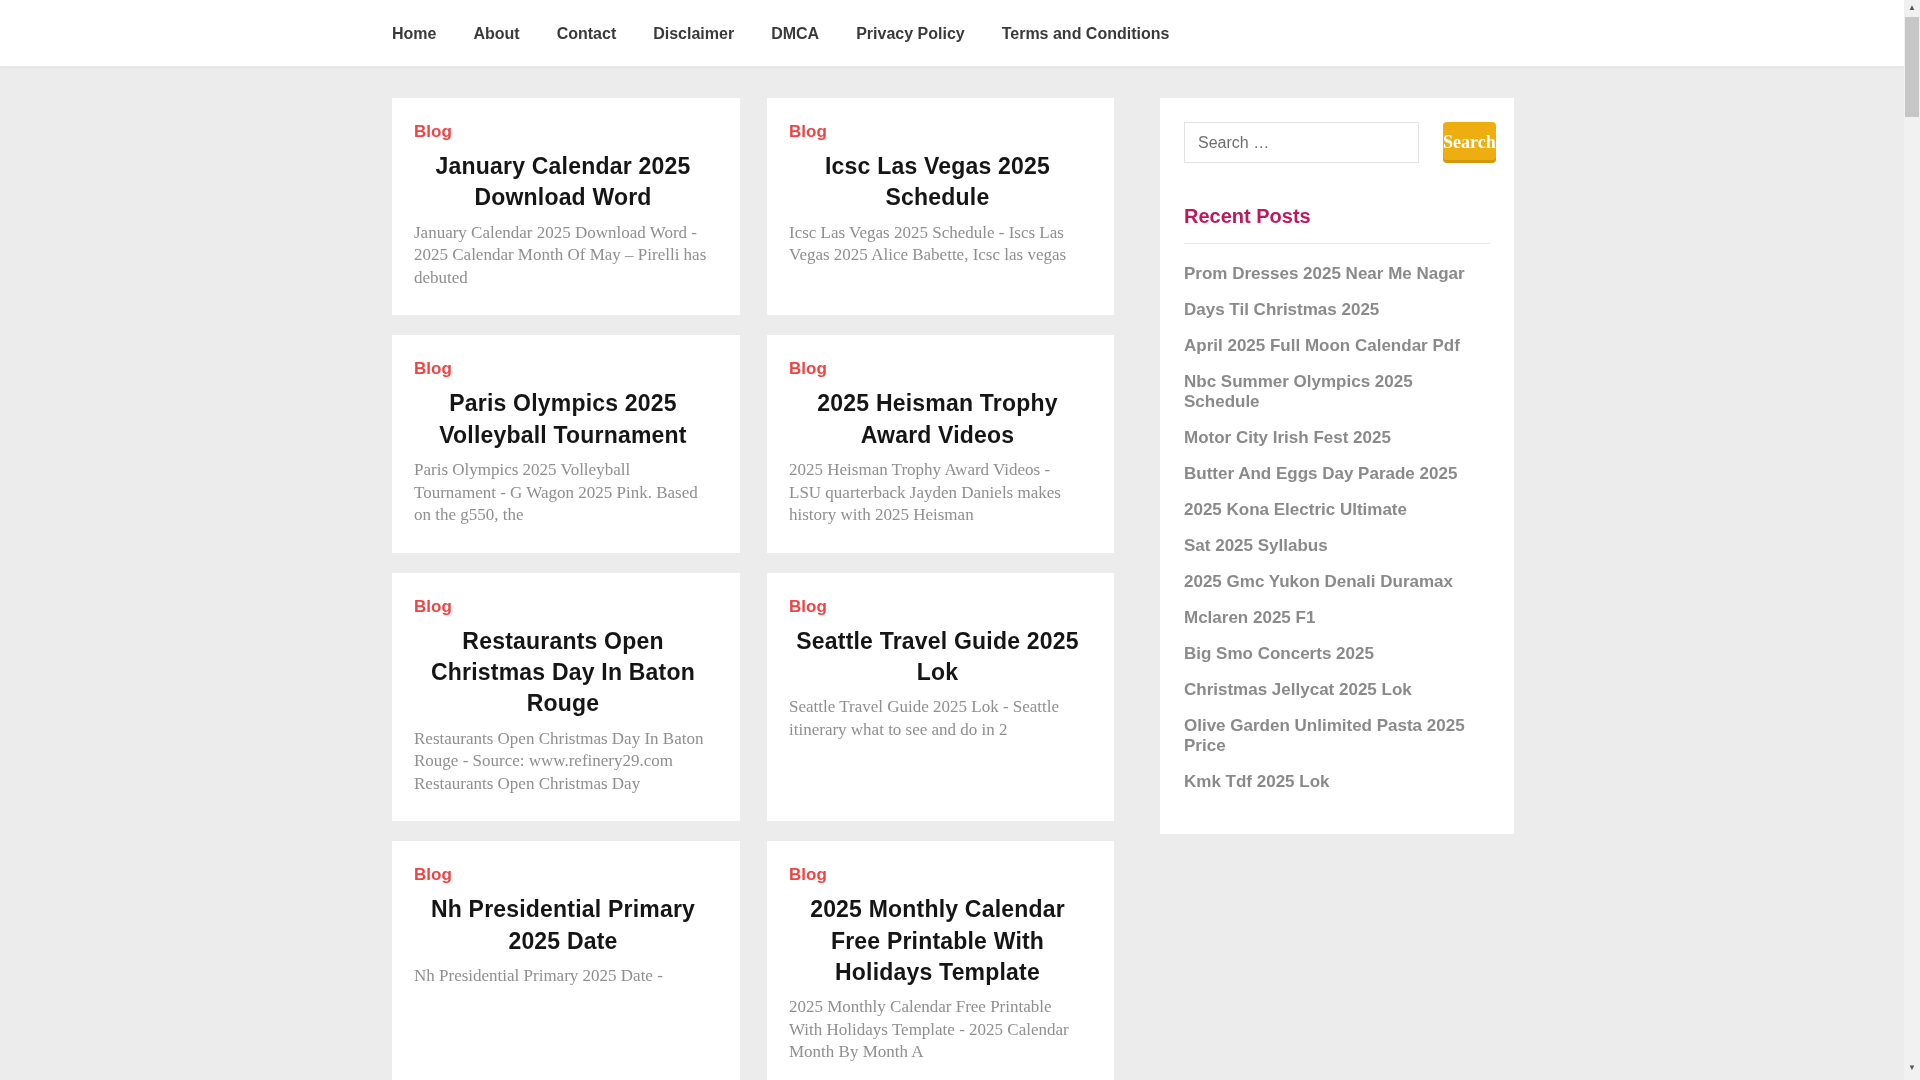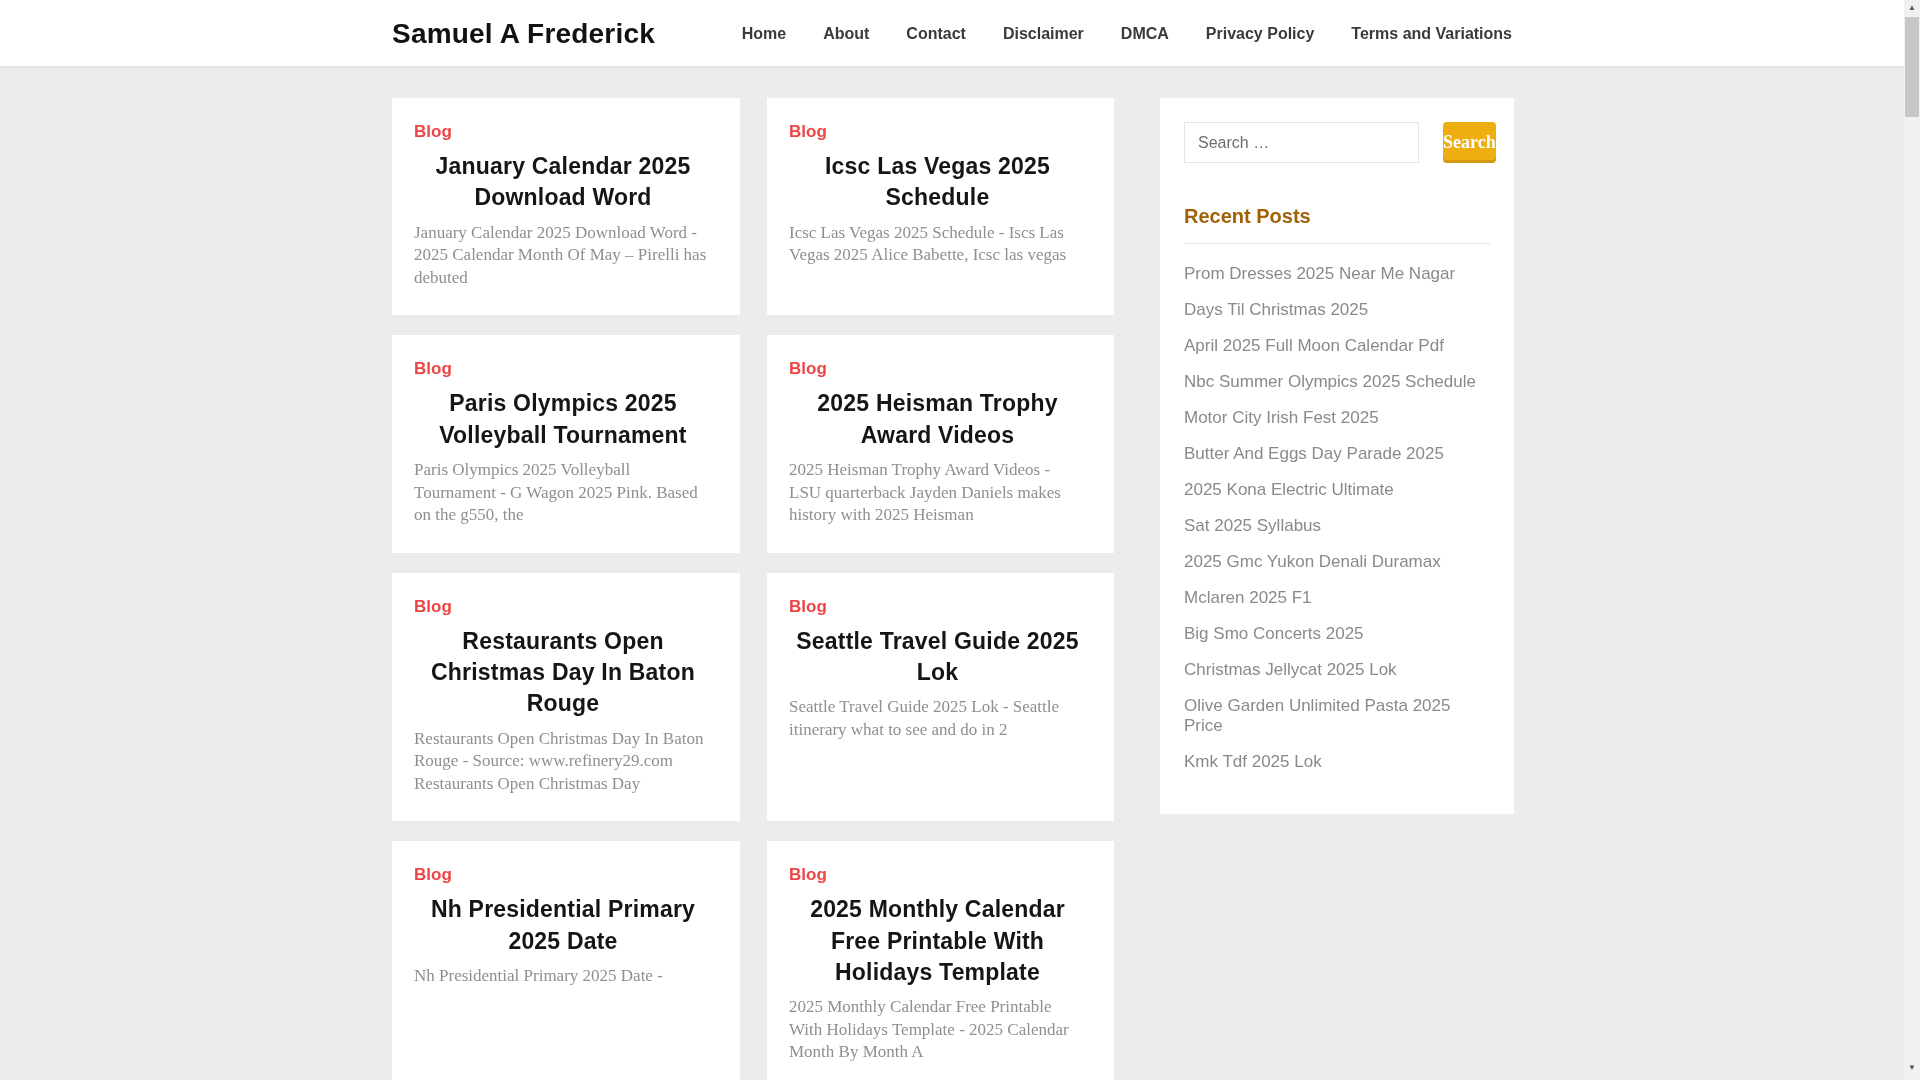--- a/index.html
+++ b/index.html
@@ -111,52 +111,51 @@
     border: none; border-radius: 4px;
     background: #efae10;
     box-shadow: inset 0 -3px 0 rgba(0,0,0,0.12);
     color: #ffffff;
     font-family: "Liberation Serif", serif;
     font-size: 18px; font-weight: 700;
     cursor: pointer;
   }
   .recent-heading {
     margin-top: 42px;
-    font-size: 20px; font-weight: 700; color: #a16207;
+    font-size: 20px; font-weight: 700; color: #be185d;
     padding-bottom: 15px;
     border-bottom: 1px solid #e6e6e6;
   }
-  .recent-list { list-style: none; margin-top: 12px; }
+  .recent-list { list-style: none; margin-top: 12px; font-weight: bold; }
   .recent-list li {
     padding: 8px 0;
     font-size: 17px; color: #8a8a8a;
     cursor: pointer;
   }
 </style>
 </head>
 <body>
 
 <div class="scrollbar">
   <div class="scroll-arrow up">▲</div>
   <div class="scroll-thumb"></div>
   <div class="scroll-arrow down">▼</div>
 </div>
 
 <header>
   <div class="container header-inner">
-    <div class="site-title">Samuel A Frederick</div>
     <nav>
       <ul>
         <li><a>Home</a></li>
         <li><a>About</a></li>
         <li><a>Contact</a></li>
         <li><a>Disclaimer</a></li>
         <li><a>DMCA</a></li>
         <li><a>Privacy Policy</a></li>
-        <li><a>Terms and Variations</a></li>
+        <li><a>Terms and Conditions</a></li>
       </ul>
     </nav>
   </div>
 </header>
 
 <div class="page">
   <div class="container main">
 
     <div class="cards">
 

